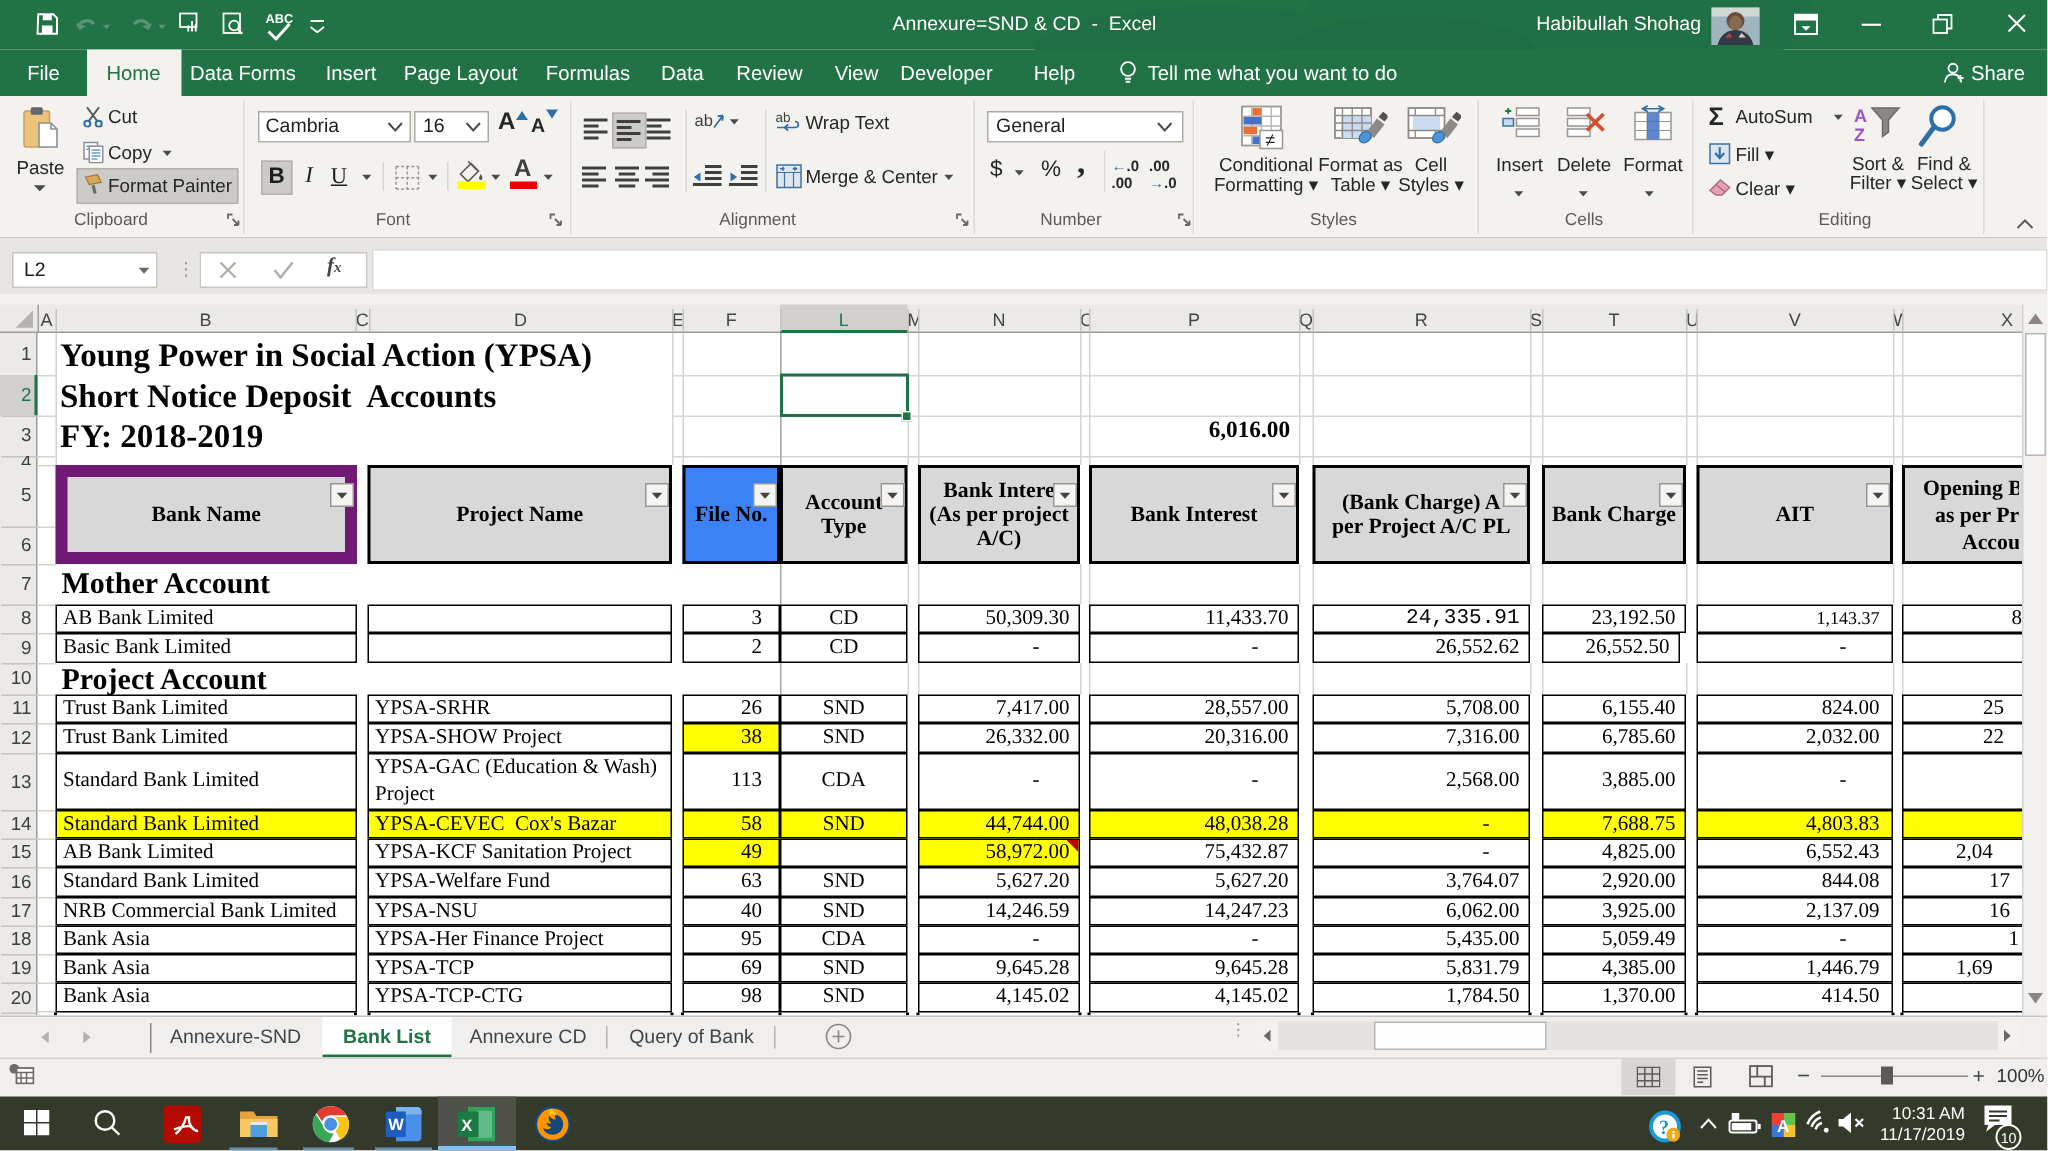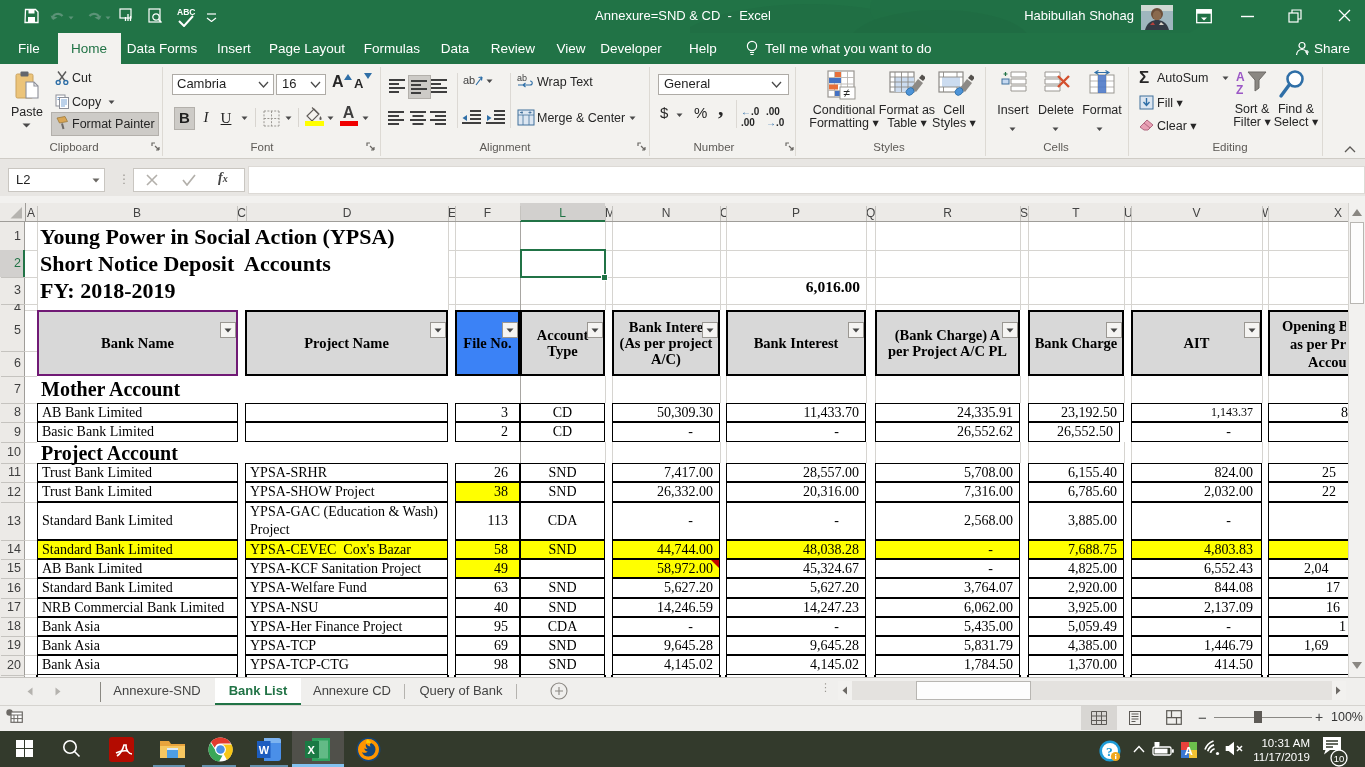--- a/index.html
+++ b/index.html
@@ -559,21 +559,21 @@
 <div style="position:absolute;left:1268px;top:442px;width:1px;height:21px;background:#d6d4d0;"></div>
 <div style="position:absolute;left:520px;top:376px;width:1px;height:27px;background:#a8a6a2;"></div>
 <div style="position:absolute;left:520px;top:442px;width:1px;height:21px;background:#a8a6a2;"></div>
 <div style="position:absolute;left:40px;top:224px;width:500px;height:26px;font-size:22px;font-weight:bold;color:#000;font-family:'Liberation Serif',serif;">Young Power in Social Action (YPSA)</div>
 <div style="position:absolute;left:40px;top:251px;width:500px;height:26px;font-size:22px;font-weight:bold;color:#000;font-family:'Liberation Serif',serif;">Short Notice Deposit&nbsp; Accounts</div>
 <div style="position:absolute;left:40px;top:278px;width:500px;height:26px;font-size:22px;font-weight:bold;color:#000;font-family:'Liberation Serif',serif;">FY: 2018-2019</div>
 <div style="position:absolute;left:726px;top:278px;width:134px;height:25px;font-size:15.5px;font-weight:bold;text-align:right;font-family:'Liberation Serif',serif;">6,016.00</div>
 <div style="position:absolute;left:520px;top:249px;width:86px;height:29px;border:2px solid #217346;background:transparent;"></div>
 <div style="position:absolute;left:601px;top:274px;width:7px;height:7px;background:#217346;border:1px solid #fff;"></div>
 
-<div style="position:absolute;left:37px;top:310px;width:201px;height:66px;background:#d8d8d8;border:2px solid #701a75;font-family:'Liberation Serif',serif;font-weight:bold;font-size:14.5px;text-align:center;color:#000;display:flex;align-items:center;justify-content:center;line-height:16px;overflow:hidden;">Bank Name</div>
+<div style="position:absolute;left:37px;top:310px;width:201px;height:66px;background:#d8d8d8;border:8px solid #701a75;font-family:'Liberation Serif',serif;font-weight:bold;font-size:14.5px;text-align:center;color:#000;display:flex;align-items:center;justify-content:center;line-height:16px;overflow:hidden;">Bank Name</div>
 <div style="position:absolute;left:245px;top:310px;width:203px;height:66px;background:#d8d8d8;border:2px solid #000;font-family:'Liberation Serif',serif;font-weight:bold;font-size:14.5px;text-align:center;color:#000;display:flex;align-items:center;justify-content:center;line-height:16px;overflow:hidden;">Project Name</div>
 <div style="position:absolute;left:455px;top:310px;width:65px;height:66px;background:#3b82f6;border:2px solid #000;font-family:'Liberation Serif',serif;font-weight:bold;font-size:14.5px;text-align:center;color:#000;display:flex;align-items:center;justify-content:center;line-height:16px;overflow:hidden;">File No.</div>
 <div style="position:absolute;left:520px;top:310px;width:85px;height:66px;background:#d8d8d8;border:2px solid #000;font-family:'Liberation Serif',serif;font-weight:bold;font-size:14.5px;text-align:center;color:#000;display:flex;align-items:center;justify-content:center;line-height:16px;overflow:hidden;">Account<br>Type</div>
 <div style="position:absolute;left:612px;top:310px;width:108px;height:66px;background:#d8d8d8;border:2px solid #000;font-family:'Liberation Serif',serif;font-weight:bold;font-size:14.5px;text-align:center;color:#000;display:flex;align-items:center;justify-content:center;line-height:16px;overflow:hidden;">Bank Intere<br>(As per project<br>A/C)</div>
 <div style="position:absolute;left:726px;top:310px;width:140px;height:66px;background:#d8d8d8;border:2px solid #000;font-family:'Liberation Serif',serif;font-weight:bold;font-size:14.5px;text-align:center;color:#000;display:flex;align-items:center;justify-content:center;line-height:16px;overflow:hidden;">Bank Interest</div>
 <div style="position:absolute;left:875px;top:310px;width:145px;height:66px;background:#d8d8d8;border:2px solid #000;font-family:'Liberation Serif',serif;font-weight:bold;font-size:14.5px;text-align:center;color:#000;display:flex;align-items:center;justify-content:center;line-height:16px;overflow:hidden;">(Bank Charge) A<br>per Project A/C PL</div>
 <div style="position:absolute;left:1028px;top:310px;width:96px;height:66px;background:#d8d8d8;border:2px solid #000;font-family:'Liberation Serif',serif;font-weight:bold;font-size:14.5px;text-align:center;color:#000;display:flex;align-items:center;justify-content:center;line-height:16px;overflow:hidden;">Bank Charge</div>
 <div style="position:absolute;left:1131px;top:310px;width:131px;height:66px;background:#d8d8d8;border:2px solid #000;font-family:'Liberation Serif',serif;font-weight:bold;font-size:14.5px;text-align:center;color:#000;display:flex;align-items:center;justify-content:center;line-height:16px;overflow:hidden;">AIT</div>
 <div style="position:absolute;left:1268px;top:310px;width:82px;height:66px;background:#d8d8d8;border:2px solid #000;"></div>
 <div style="position:absolute;left:1282px;top:318px;width:70px;height:16px;font-family:'Liberation Serif',serif;font-weight:bold;font-size:14.5px;color:#000;white-space:nowrap;overflow:hidden;width:64px;">Opening B</div>
@@ -616,21 +616,21 @@
     <path d="M0.5 0.5 h7 L4 4.5 z" fill="#444"></path>
   </svg>
 <div style="position:absolute;left:41px;top:378px;width:300px;height:24px;font-size:20px;font-weight:bold;font-family:'Liberation Serif',serif;">Mother Account</div>
 <div style="position:absolute;left:41px;top:442px;width:300px;height:24px;font-size:20px;font-weight:bold;font-family:'Liberation Serif',serif;">Project Account</div>
 <div class="cell lft" style="position:absolute;left:37px;top:403px;width:201px;height:19px;line-height:17px;font-size:14px;">AB Bank Limited</div>
 <div class="cell lft" style="position:absolute;left:245px;top:403px;width:203px;height:19px;line-height:17px;font-size:14px;"></div>
 <div class="cell num" style="position:absolute;left:455px;top:403px;width:65px;height:19px;line-height:17px;font-size:14px;padding-right:11px;">3</div>
 <div class="cell ctr" style="position:absolute;left:520px;top:403px;width:85px;height:19px;line-height:17px;font-size:14px;">CD</div>
 <div class="cell num" style="position:absolute;left:612px;top:403px;width:108px;height:19px;line-height:17px;font-size:14px;">50,309.30</div>
 <div class="cell num" style="position:absolute;left:726px;top:403px;width:140px;height:19px;line-height:17px;font-size:14px;">11,433.70</div>
-<div class="cell num" style="position:absolute;left:875px;top:403px;width:145px;height:19px;line-height:17px;font-size:14px;">24,335.91</div>
+<div class="cell num" style="position:absolute;left:875px;top:403px;width:145px;height:19px;line-height:17px;font-size:14px;font-family:Liberation Mono, monospace;">24,335.91</div>
 <div class="cell num" style="position:absolute;left:1028px;top:403px;width:96px;height:19px;line-height:17px;font-size:14px;">23,192.50</div>
 <div class="cell num" style="position:absolute;left:1131px;top:403px;width:131px;height:19px;line-height:17px;font-size:12px;padding-right:8px;">1,143.37</div>
 <div class="cell" style="position:absolute;left:1268px;top:403px;width:82px;height:19px;line-height:17px;font-size:14px;">
     <span style="position:absolute;left:72px;">8</span>
   </div>
 <div class="cell lft" style="position:absolute;left:37px;top:422px;width:201px;height:20px;line-height:18px;font-size:14px;">Basic Bank Limited</div>
 <div class="cell lft" style="position:absolute;left:245px;top:422px;width:203px;height:20px;line-height:18px;font-size:14px;"></div>
 <div class="cell num" style="position:absolute;left:455px;top:422px;width:65px;height:20px;line-height:18px;font-size:14px;padding-right:11px;">2</div>
 <div class="cell ctr" style="position:absolute;left:520px;top:422px;width:85px;height:20px;line-height:18px;font-size:14px;">CD</div>
 <div class="cell dash" style="position:absolute;left:612px;top:422px;width:108px;height:20px;line-height:18px;font-size:14px;">-</div>
@@ -686,21 +686,21 @@
 <div class="cell num y" style="position:absolute;left:1131px;top:540px;width:131px;height:19px;line-height:17px;font-size:14px;padding-right:8px;">4,803.83</div>
 <div class="cell y" style="position:absolute;left:1268px;top:540px;width:82px;height:19px;line-height:17px;font-size:14px;"></div>
 <div class="cell lft" style="position:absolute;left:37px;top:559px;width:201px;height:19px;line-height:17px;font-size:14px;">AB Bank Limited</div>
 <div class="cell lft" style="position:absolute;left:245px;top:559px;width:203px;height:19px;line-height:17px;font-size:14px;">YPSA-KCF Sanitation Project</div>
 <div class="cell num y" style="position:absolute;left:455px;top:559px;width:65px;height:19px;line-height:17px;font-size:14px;padding-right:11px;">49</div>
 <div class="cell ctr" style="position:absolute;left:520px;top:559px;width:85px;height:19px;line-height:17px;font-size:14px;"></div>
 <div class="cell num y" style="position:absolute;left:612px;top:559px;width:108px;height:19px;line-height:17px;font-size:14px;">58,972.00</div>
 <svg style="position:absolute;left:711px;top:560px" width="8" height="8" viewBox="0 0 8 8">
     <path d="M8 0 v8 L0 0 z" fill="#c00000"></path>
   </svg>
-<div class="cell num" style="position:absolute;left:726px;top:559px;width:140px;height:19px;line-height:17px;font-size:14px;">45,324.67</div>
+<div class="cell num" style="position:absolute;left:726px;top:559px;width:140px;height:19px;line-height:17px;font-size:14px;">75,432.87</div>
 <div class="cell dash" style="position:absolute;left:875px;top:559px;width:145px;height:19px;line-height:17px;font-size:14px;">-</div>
 <div class="cell num" style="position:absolute;left:1028px;top:559px;width:96px;height:19px;line-height:17px;font-size:14px;">4,825.00</div>
 <div class="cell num" style="position:absolute;left:1131px;top:559px;width:131px;height:19px;line-height:17px;font-size:14px;padding-right:8px;">6,552.43</div>
 <div class="cell" style="position:absolute;left:1268px;top:559px;width:82px;height:19px;line-height:17px;font-size:14px;">
     <span style="position:absolute;left:35px;">2,04</span>
   </div>
 <div class="cell lft" style="position:absolute;left:37px;top:578px;width:201px;height:20px;line-height:18px;font-size:14px;">Standard Bank Limited</div>
 <div class="cell lft" style="position:absolute;left:245px;top:578px;width:203px;height:20px;line-height:18px;font-size:14px;">YPSA-Welfare Fund</div>
 <div class="cell num" style="position:absolute;left:455px;top:578px;width:65px;height:20px;line-height:18px;font-size:14px;padding-right:11px;">63</div>
 <div class="cell ctr" style="position:absolute;left:520px;top:578px;width:85px;height:20px;line-height:18px;font-size:14px;">SND</div>

